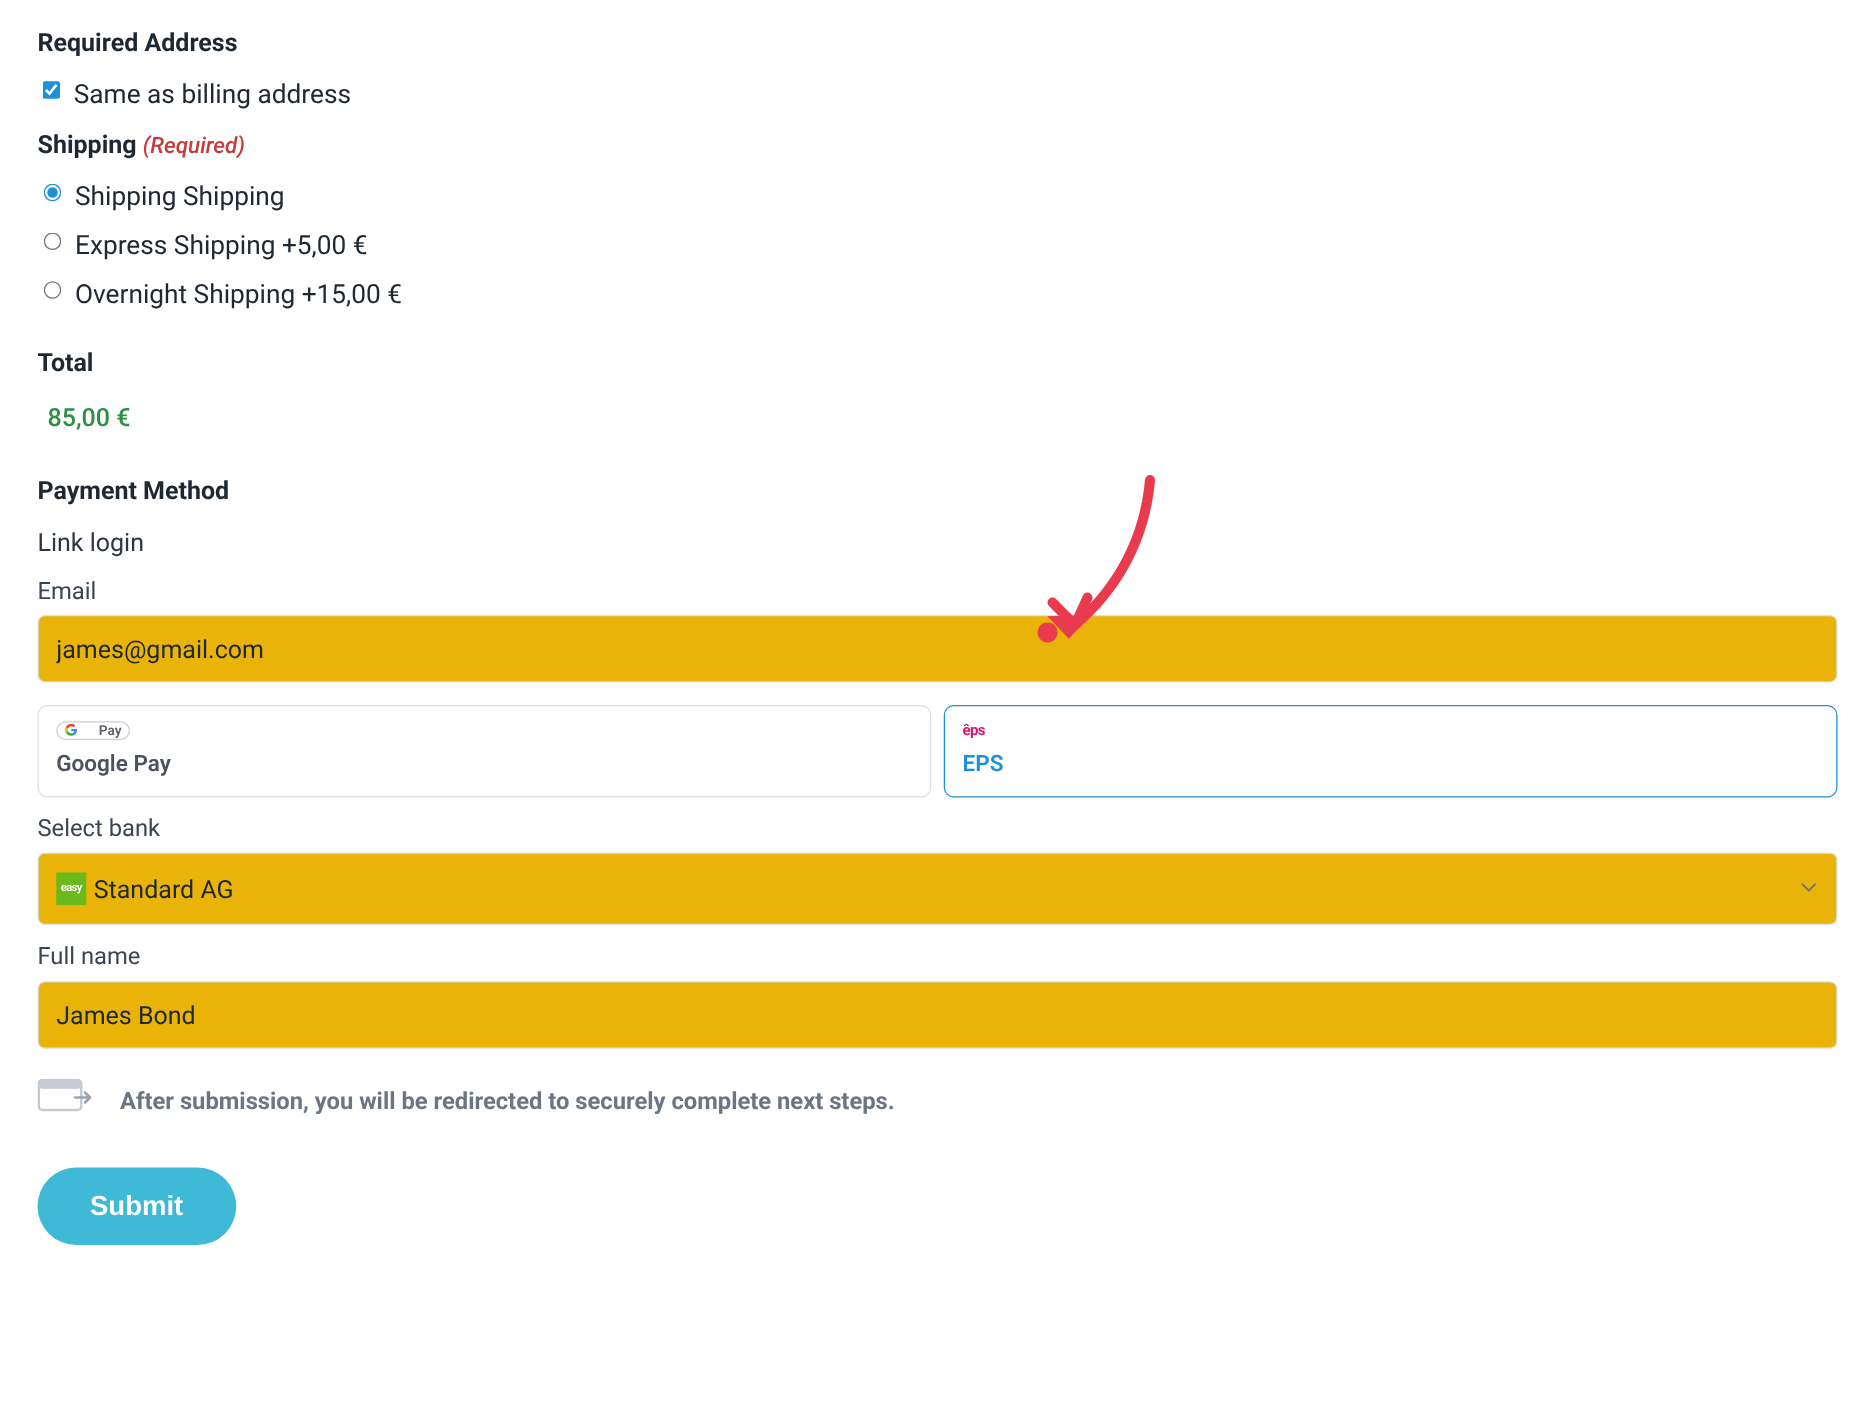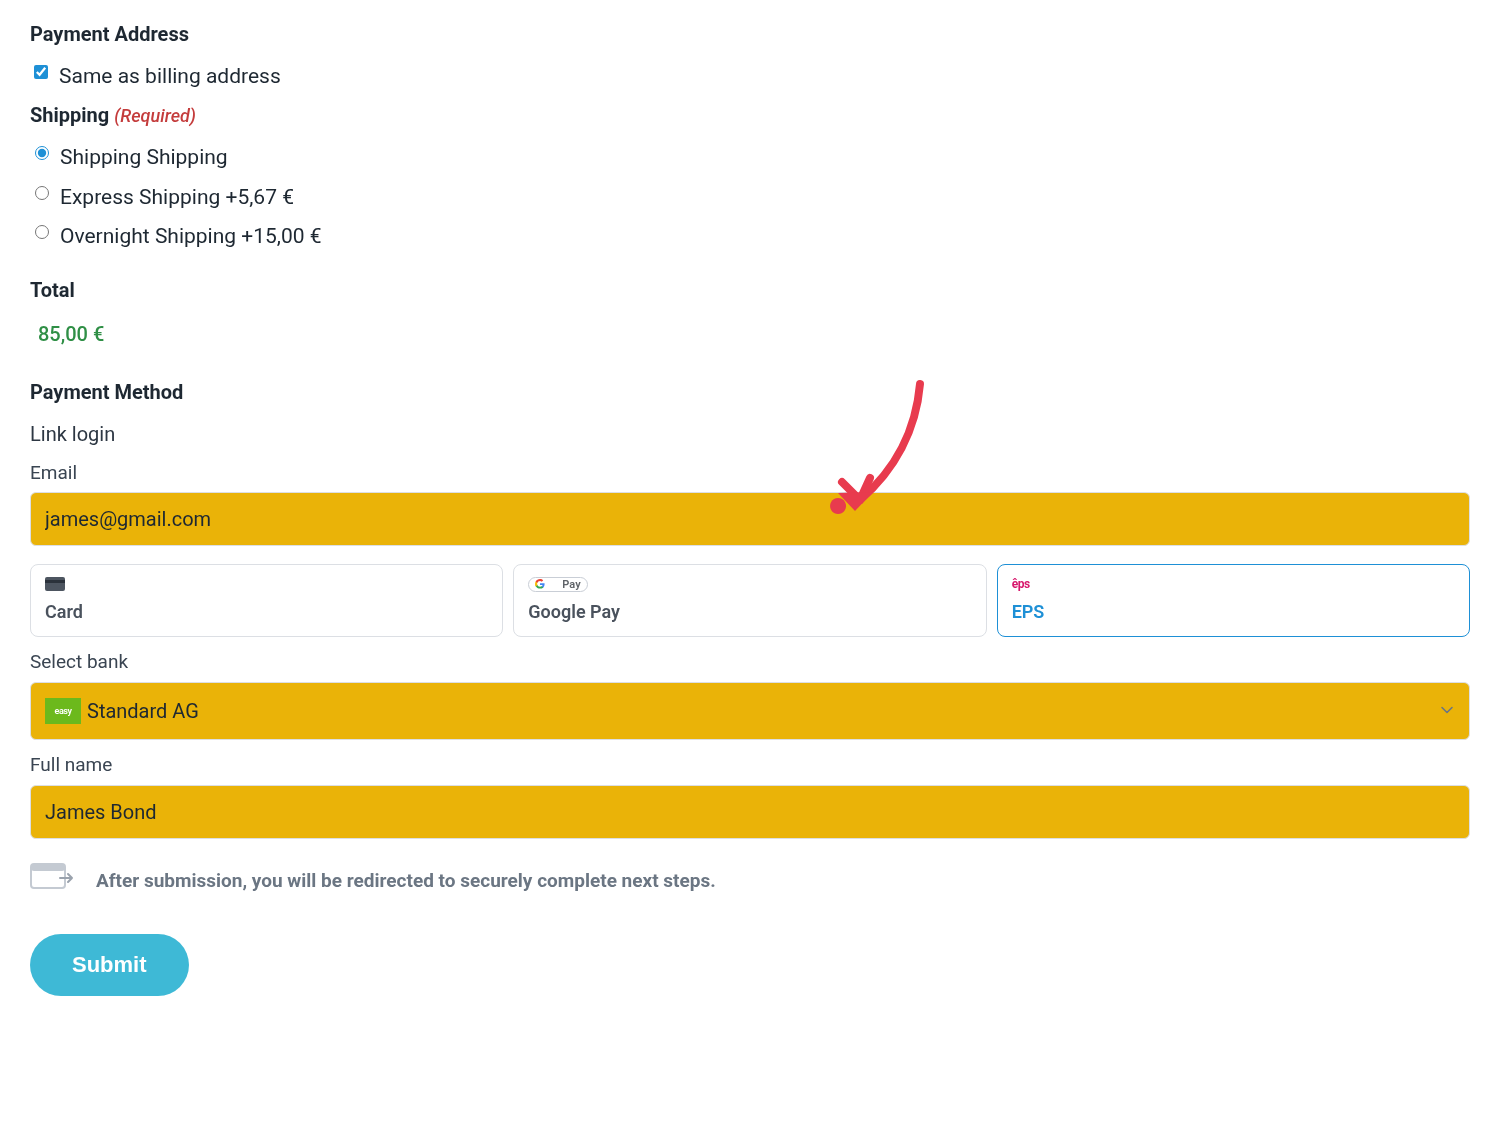--- a/index.html
+++ b/index.html
@@ -96,21 +96,21 @@
     height: 18px;
     display:flex; align-items:center;
   }
   .select-field {
     display:flex; align-items:center; justify-content:space-between;
   }
   .select-left {
     display:flex; align-items:center; gap:6px;
   }
   .easy-badge {
-    width:36px; height:26px; background:#6cb91c; display:inline-flex;
+    width:24px; height:26px; background:#6cb91c; display:inline-flex;
     align-items:center; justify-content:center;
     color:#fff; font-size:9px; font-weight:600; letter-spacing:-.5px;
   }
   .chevron { color:#6b7683; }
   .redirect-row {
     display:flex; gap:20px; align-items:center;
     margin-top: 24px; color: var(--muted); font-size:19px;font-weight:bold;
   }
   .submit-btn {
     margin-top: 34px;
@@ -132,67 +132,58 @@
     position: fixed; left:0; top:0; pointer-events:none;
     width:100%; height:100%;
   }
 </style>
 </head>
 <body>
 
 
 
 
-<div class="section-title">Payment Address</div>
+<div class="section-title">Required Address</div>
 <div class="checkbox-row">
   <input type="checkbox" checked="" style="">
   <label>Same as billing address</label>
 </div>
 
 
 <div class="section-title">
   <span>Shipping</span>
   <span class="inline-required">(Required)</span>
 </div>
 <div class="shipping-options">
   <div class="radio-row">
     <input type="radio" name="ship" checked="" style="">
     <label>Shipping Shipping</label>
   </div>
   <div class="radio-row">
     <input type="radio" name="ship" style="">
-    <label>Express Shipping +5,67 €</label>
+    <label>Express Shipping +5,00 €</label>
   </div>
   <div class="radio-row">
     <input type="radio" name="ship" style="">
     <label>Overnight Shipping +15,00 €</label>
   </div>
 </div>
 
 
 <div class="section-title">Total</div>
 <div class="total-value">85,00 €</div>
 
 
 <div class="section-title">Payment Method</div>
 <div class="subhead">Link login</div>
 <div class="label">Email</div>
 <input class="text-input" type="text" value="james@gmail.com" style="">
 
 
 <div class="pay-tabs">
-  <div class="pay-tab">
-    <div class="icon-box">
-      <svg width="20" height="14" viewBox="0 0 20 14">
-          <rect x="0" y="0" width="20" height="14" rx="2" fill="#4d5560"></rect>
-          <rect x="0" y="3" width="20" height="3" fill="#2b323b"></rect>
-        </svg>
-    </div>
-    <div class="tab-label">Card</div>
-  </div>
   <div class="pay-tab">
     <div class="icon-box">
       <span class="gpay">
         <svg width="10" height="10" viewBox="0 0 24 24">
             <path fill="#4285F4" d="M23 12.2c0-.8-.1-1.5-.2-2.2H12v4.2h6.2c-.3 1.5-1.1 2.7-2.4 3.6v3h3.9C22 18.7 23 15.8 23 12.2z"></path>
             <path fill="#34A853" d="M12 23c3.2 0 5.9-1.1 7.8-2.9l-3.9-3c-1.1.7-2.4 1.2-3.9 1.2-3 0-5.6-2-6.5-4.8H1.5v3.1C3.4 20.4 7.4 23 12 23z"></path>
             <path fill="#FBBC05" d="M5.5 13.5c-.2-.7-.4-1.4-.4-2.1s.1-1.5.4-2.1V6.2H1.5C.5 8 0 10 0 12.1s.5 4.1 1.5 5.9l4-3.1z"></path>
             <path fill="#EA4335" d="M12 4.8c1.7 0 3.2.6 4.4 1.7l3.3-3.3C17.8 1.2 15.2 0 12 0 7.4 0 3.4 2.6 1.5 6.2l4 3.1C6.4 6.8 9 4.8 12 4.8z"></path>
           </svg>
         <span style="font-weight:600;">Pay</span>

